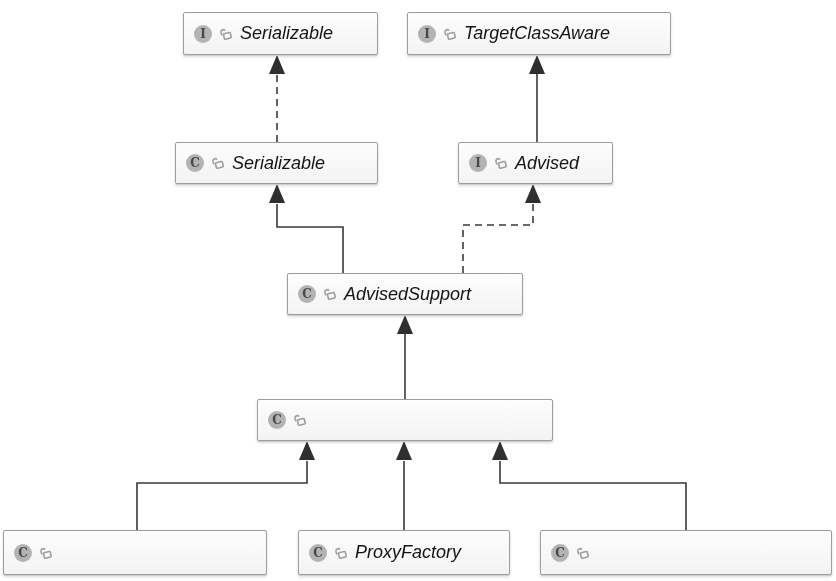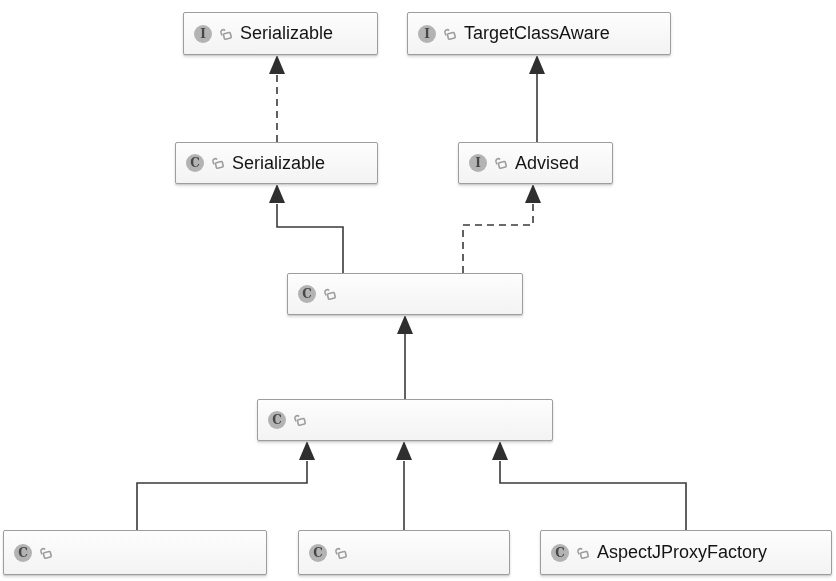--- a/index.html
+++ b/index.html
@@ -37,20 +37,21 @@
     display:flex;align-items:center;justify-content:center;
     line-height:1;
   }
   .lock{flex:0 0 auto;display:flex;align-items:center;}
   .label{
     font-size:18px;
     color:#141414;
     white-space:nowrap;
     line-height:1;
     padding-bottom:1px;
+    font-style:italic;
   }
   #n-serializable       {left:183px;top:12px; width:195px;height:43px}
   #n-targetclassaware   {left:407px;top:12px; width:264px;height:43px}
   #n-proxyconfig        {left:175px;top:142px;width:203px;height:42px}
   #n-advised            {left:458px;top:142px;width:155px;height:42px}
   #n-advisedsupport     {left:287px;top:273px;width:236px;height:42px}
   #n-proxycreatorsupport{left:257px;top:399px;width:296px;height:42px}
   #n-proxyfactorybean   {left:3px;  top:530px;width:264px;height:45px}
   #n-proxyfactory       {left:298px;top:530px;width:212px;height:45px}
   #n-aspectjproxyfactory{left:540px;top:530px;width:292px;height:45px}
@@ -142,20 +143,21 @@
   <div class="node" id="n-advisedsupport">
     <span class="badge">C</span>
     <span class="lock">
       <svg width="14" height="14" viewBox="0 0 14 14">
           <g transform="rotate(-14 7 8)">
             <rect x="4.6" y="6.4" width="7" height="5.6" rx="1" fill="none" stroke="#9e9e9e" stroke-width="1.6"></rect>
             <path d="M3.1 7.4 L2.7 4.8 A2.4 2.4 0 0 1 7.2 3.4" fill="none" stroke="#9e9e9e" stroke-width="1.6"></path>
           </g>
         </svg>
     </span>
+    <span class="label">AdvisedSupport</span>
   </div>
 
   <div class="node" id="n-proxycreatorsupport">
     <span class="badge">C</span>
     <span class="lock">
       <svg width="14" height="14" viewBox="0 0 14 14">
           <g transform="rotate(-14 7 8)">
             <rect x="4.6" y="6.4" width="7" height="5.6" rx="1" fill="none" stroke="#9e9e9e" stroke-width="1.6"></rect>
             <path d="M3.1 7.4 L2.7 4.8 A2.4 2.4 0 0 1 7.2 3.4" fill="none" stroke="#9e9e9e" stroke-width="1.6"></path>
           </g>
@@ -178,28 +180,28 @@
   <div class="node" id="n-proxyfactory">
     <span class="badge">C</span>
     <span class="lock">
       <svg width="14" height="14" viewBox="0 0 14 14">
           <g transform="rotate(-14 7 8)">
             <rect x="4.6" y="6.4" width="7" height="5.6" rx="1" fill="none" stroke="#9e9e9e" stroke-width="1.6"></rect>
             <path d="M3.1 7.4 L2.7 4.8 A2.4 2.4 0 0 1 7.2 3.4" fill="none" stroke="#9e9e9e" stroke-width="1.6"></path>
           </g>
         </svg>
     </span>
+    <span class="label">ProxyFactory</span>
   </div>
 
   <div class="node" id="n-aspectjproxyfactory">
     <span class="badge">C</span>
     <span class="lock">
       <svg width="14" height="14" viewBox="0 0 14 14">
           <g transform="rotate(-14 7 8)">
             <rect x="4.6" y="6.4" width="7" height="5.6" rx="1" fill="none" stroke="#9e9e9e" stroke-width="1.6"></rect>
             <path d="M3.1 7.4 L2.7 4.8 A2.4 2.4 0 0 1 7.2 3.4" fill="none" stroke="#9e9e9e" stroke-width="1.6"></path>
           </g>
         </svg>
     </span>
-    <span class="label">AspectJProxyFactory</span>
   </div>
 
 </div>
 
 </body></html>

